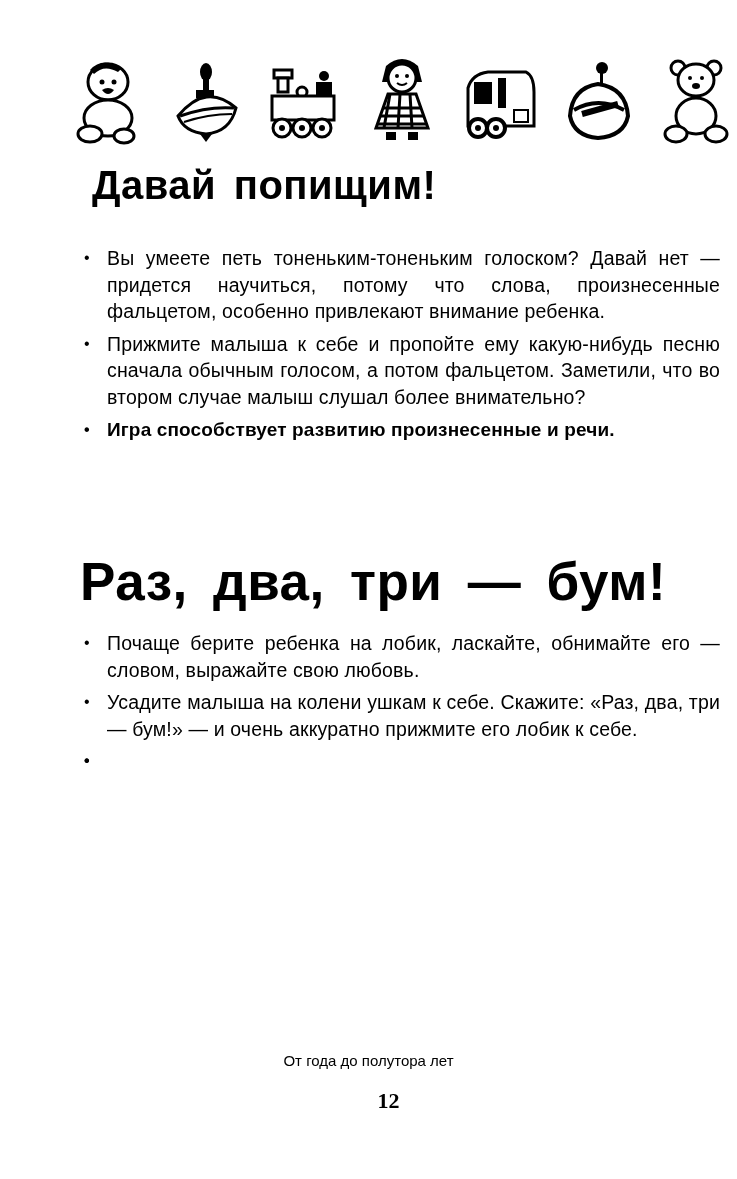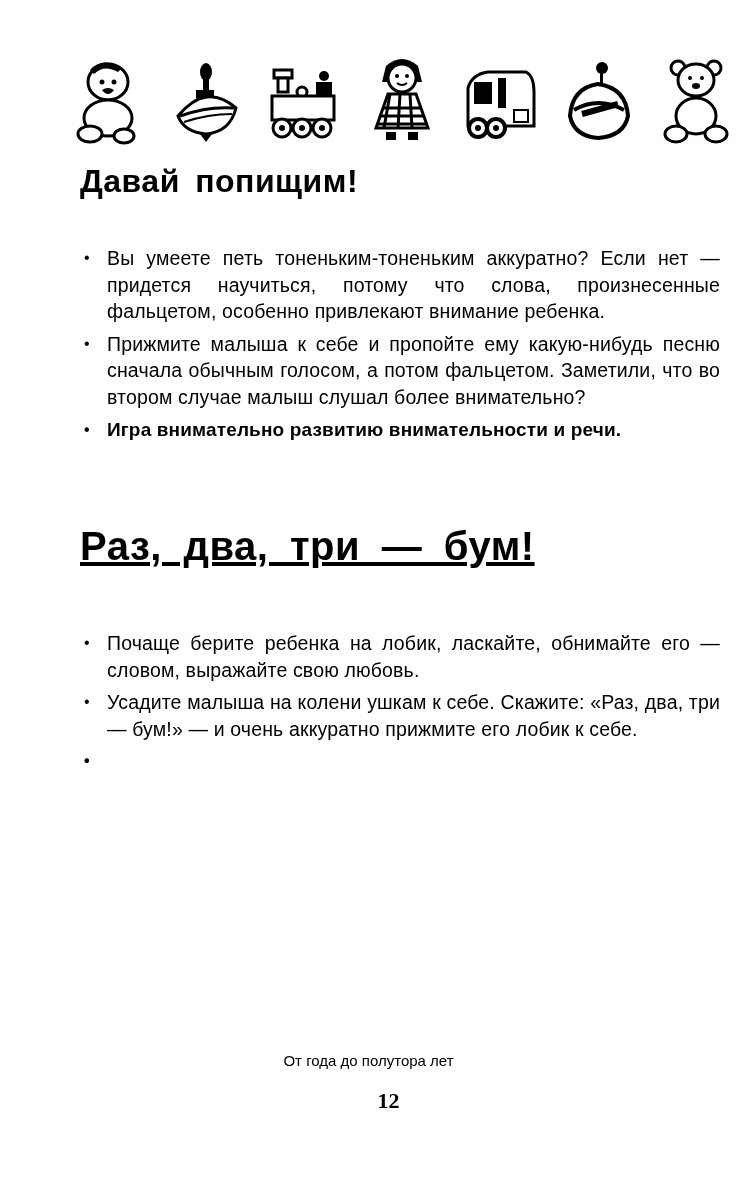--- a/index.html
+++ b/index.html
@@ -1,21 +1,21 @@
 <!DOCTYPE html>
 <html><head>
   <meta charset="utf-8">
   <style>
     html, body { margin: 0; padding: 0; background: #ffffff; }
     body { width: 737px; height: 1179px; position: relative; overflow: hidden; color: #000; font-family: "Liberation Sans", sans-serif; }
     .toys { position: absolute; top: 48px; left: 72px; width: 660px; height: 100px; display: flex; justify-content: space-between; align-items: flex-end; }
     .toy { width: 72px; height: 96px; display: block; }
     .h { position: absolute; left: 80px; margin: 0; font-family: "Liberation Sans", sans-serif; font-weight: bold; color: #000; word-spacing: 6px; }
-    .h1 { top: 163px; font-size: 32px; letter-spacing: 0.5px; }
-    .h2 { top: 524px; font-size: 40px; letter-spacing: 0.5px; word-spacing: 10px; text-decoration: underline; }
+    .h1 { top: 163px; font-size: 40px; letter-spacing: 0.5px; margin-left: 12px; }
+    .h2 { top: 551px; font-size: 53px; letter-spacing: 0.5px; word-spacing: 10px; }
     .list { position: absolute; left: 82px; width: 638px; margin: 0; padding: 0; list-style: none; }
     .list1 { top: 245px; }
     .list2 { top: 630px; }
     .item { position: relative; padding-left: 25px; font-size: 19.5px; line-height: 26.6px; text-align: justify; margin-bottom: 6px; letter-spacing: 0.15px; }
     .item.bold { font-weight: bold; font-size: 19px; }
     .bullet { position: absolute; left: 2px; top: 0; font-size: 16px; }
     .footer { position: absolute; top: 1052px; left: 0; width: 737px; text-align: center; font-size: 15px; }
     .pagenum { position: absolute; top: 1088px; left: 0; width: 737px; text-align: center; font-family: "Liberation Serif", serif; font-weight: bold; font-size: 22px; padding-left: 20px; }
   </style>
 </head>
@@ -94,23 +94,23 @@
     <path d="M30 46 L42 46 L36 51Z" fill="#000"></path>
     <ellipse cx="36" cy="64" rx="20" ry="18" fill="#fff" stroke="#000" stroke-width="3"></ellipse>
     <ellipse cx="16" cy="82" rx="11" ry="8" fill="#fff" stroke="#000" stroke-width="3"></ellipse>
     <ellipse cx="56" cy="82" rx="11" ry="8" fill="#fff" stroke="#000" stroke-width="3"></ellipse>
   </svg>
 </div>
 
 <h1 class="h h1">Давай попищим!</h1>
 
 <ul class="list list1">
-  <li class="item"><span class="bullet">•</span><span>Вы умеете петь тоненьким-тоненьким аккуратно? Если нет — придется научиться, потому что слова, произнесенные фальцетом, особенно привлекают внимание ребенка.</span></li>
+  <li class="item"><span class="bullet">•</span><span>Вы умеете петь тоненьким-тоненьким голоском? Давай нет — придется научиться, потому что слова, произнесенные фальцетом, особенно привлекают внимание ребенка.</span></li>
   <li class="item"><span class="bullet">•</span><span>Прижмите малыша к себе и пропойте ему какую-нибудь песню сначала обычным голосом, а потом фальцетом. Заметили, что во втором случае малыш слушал более внимательно?</span></li>
-  <li class="item bold"><span class="bullet">•</span><span>Игра внимательно развитию внимательности и речи.</span></li>
+  <li class="item bold"><span class="bullet">•</span><span>Игра способствует развитию произнесенные и речи.</span></li>
 </ul>
 
 <h1 class="h h2">Раз, два, три — бум!</h1>
 
 <ul class="list list2">
   <li class="item"><span class="bullet">•</span><span>Почаще берите ребенка на лобик, ласкайте, обнимайте его — словом, выражайте свою любовь.</span></li>
   <li class="item"><span class="bullet">•</span><span>Усадите малыша на колени ушкам к себе. Скажите: «Раз, два, три — бум!» — и очень аккуратно прижмите его лобик к себе.</span></li>
   <li class="item"><span class="bullet">•</span></li>
   <li class="item bold"><span class="bullet">•</span></li>
 </ul>

